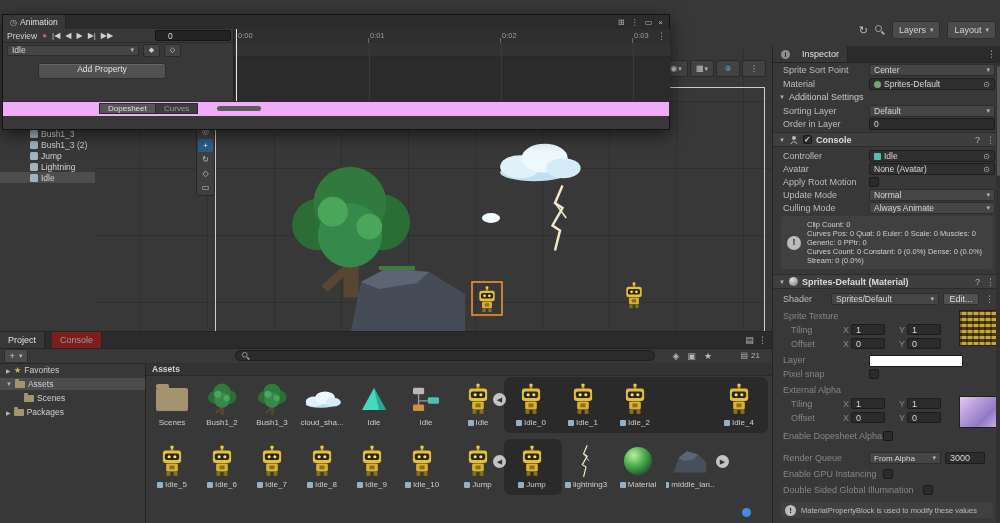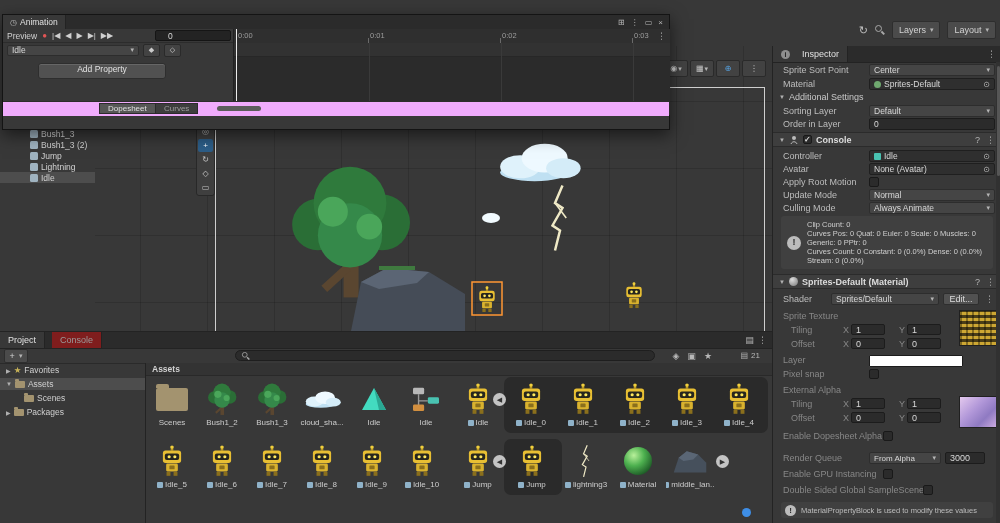--- a/index.html
+++ b/index.html
@@ -416,21 +416,21 @@
     <span class="ilabel dim" style="top:406px">Render Queue</span>
     <div class="dd" style="position:absolute;left:96px;top:406px;width:72px;height:12px;box-sizing:border-box;font-size:8px">
       <span>From Alpha</span>
       <span class="car">▾</span>
     </div>
     <div class="numf" style="position:absolute;left:172px;top:406px;width:40px;height:12px;box-sizing:border-box">
         <span>3000</span>
       </div>
     <span class="ilabel dim" style="top:422px">Enable GPU Instancing</span>
     <div class="chk" style="position:absolute;left:110px;top:423px"></div>
-    <span class="ilabel dim" style="top:438px">Double Sided Global SampleScene</span>
+    <span class="ilabel dim" style="top:438px">Double Sided Global Illumination</span>
     <div class="chk" style="position:absolute;left:150px;top:439px"></div>
 
     <div class="warnbox" style="top:456px">
       <span class="infoicon" style="position:static;transform:none;width:11px;height:11px;font-size:8px">!</span>
       <span>MaterialPropertyBlock is used to modify these values</span>
     </div>
     <div class="scrollbar">
         <div class="scrollthumb"></div>
       </div>
   </div>
@@ -591,31 +591,20 @@
       </div>
       <div class="aitem" style="left:465px;top:18px">
         <div class="thumb">
             <svg width="26" height="32">
               <use href="#sym-robot" width="26" height="32"></use>
             </svg>
           </div>
         <div class="alabel">
             <span class="pfx"></span>
             <span>Idle_2</span>
-          </div>
-      </div>
-      <div class="aitem" style="left:517px;top:18px">
-        <div class="thumb">
-            <svg width="26" height="32">
-              <use href="#sym-robot" width="26" height="32"></use>
-            </svg>
-          </div>
-        <div class="alabel">
-            <span class="pfx"></span>
-            <span>Idle_3</span>
           </div>
       </div>
       <div class="aitem" style="left:569px;top:18px">
         <div class="thumb">
             <svg width="26" height="32">
               <use href="#sym-robot" width="26" height="32"></use>
             </svg>
           </div>
         <div class="alabel">
             <span class="pfx"></span>

